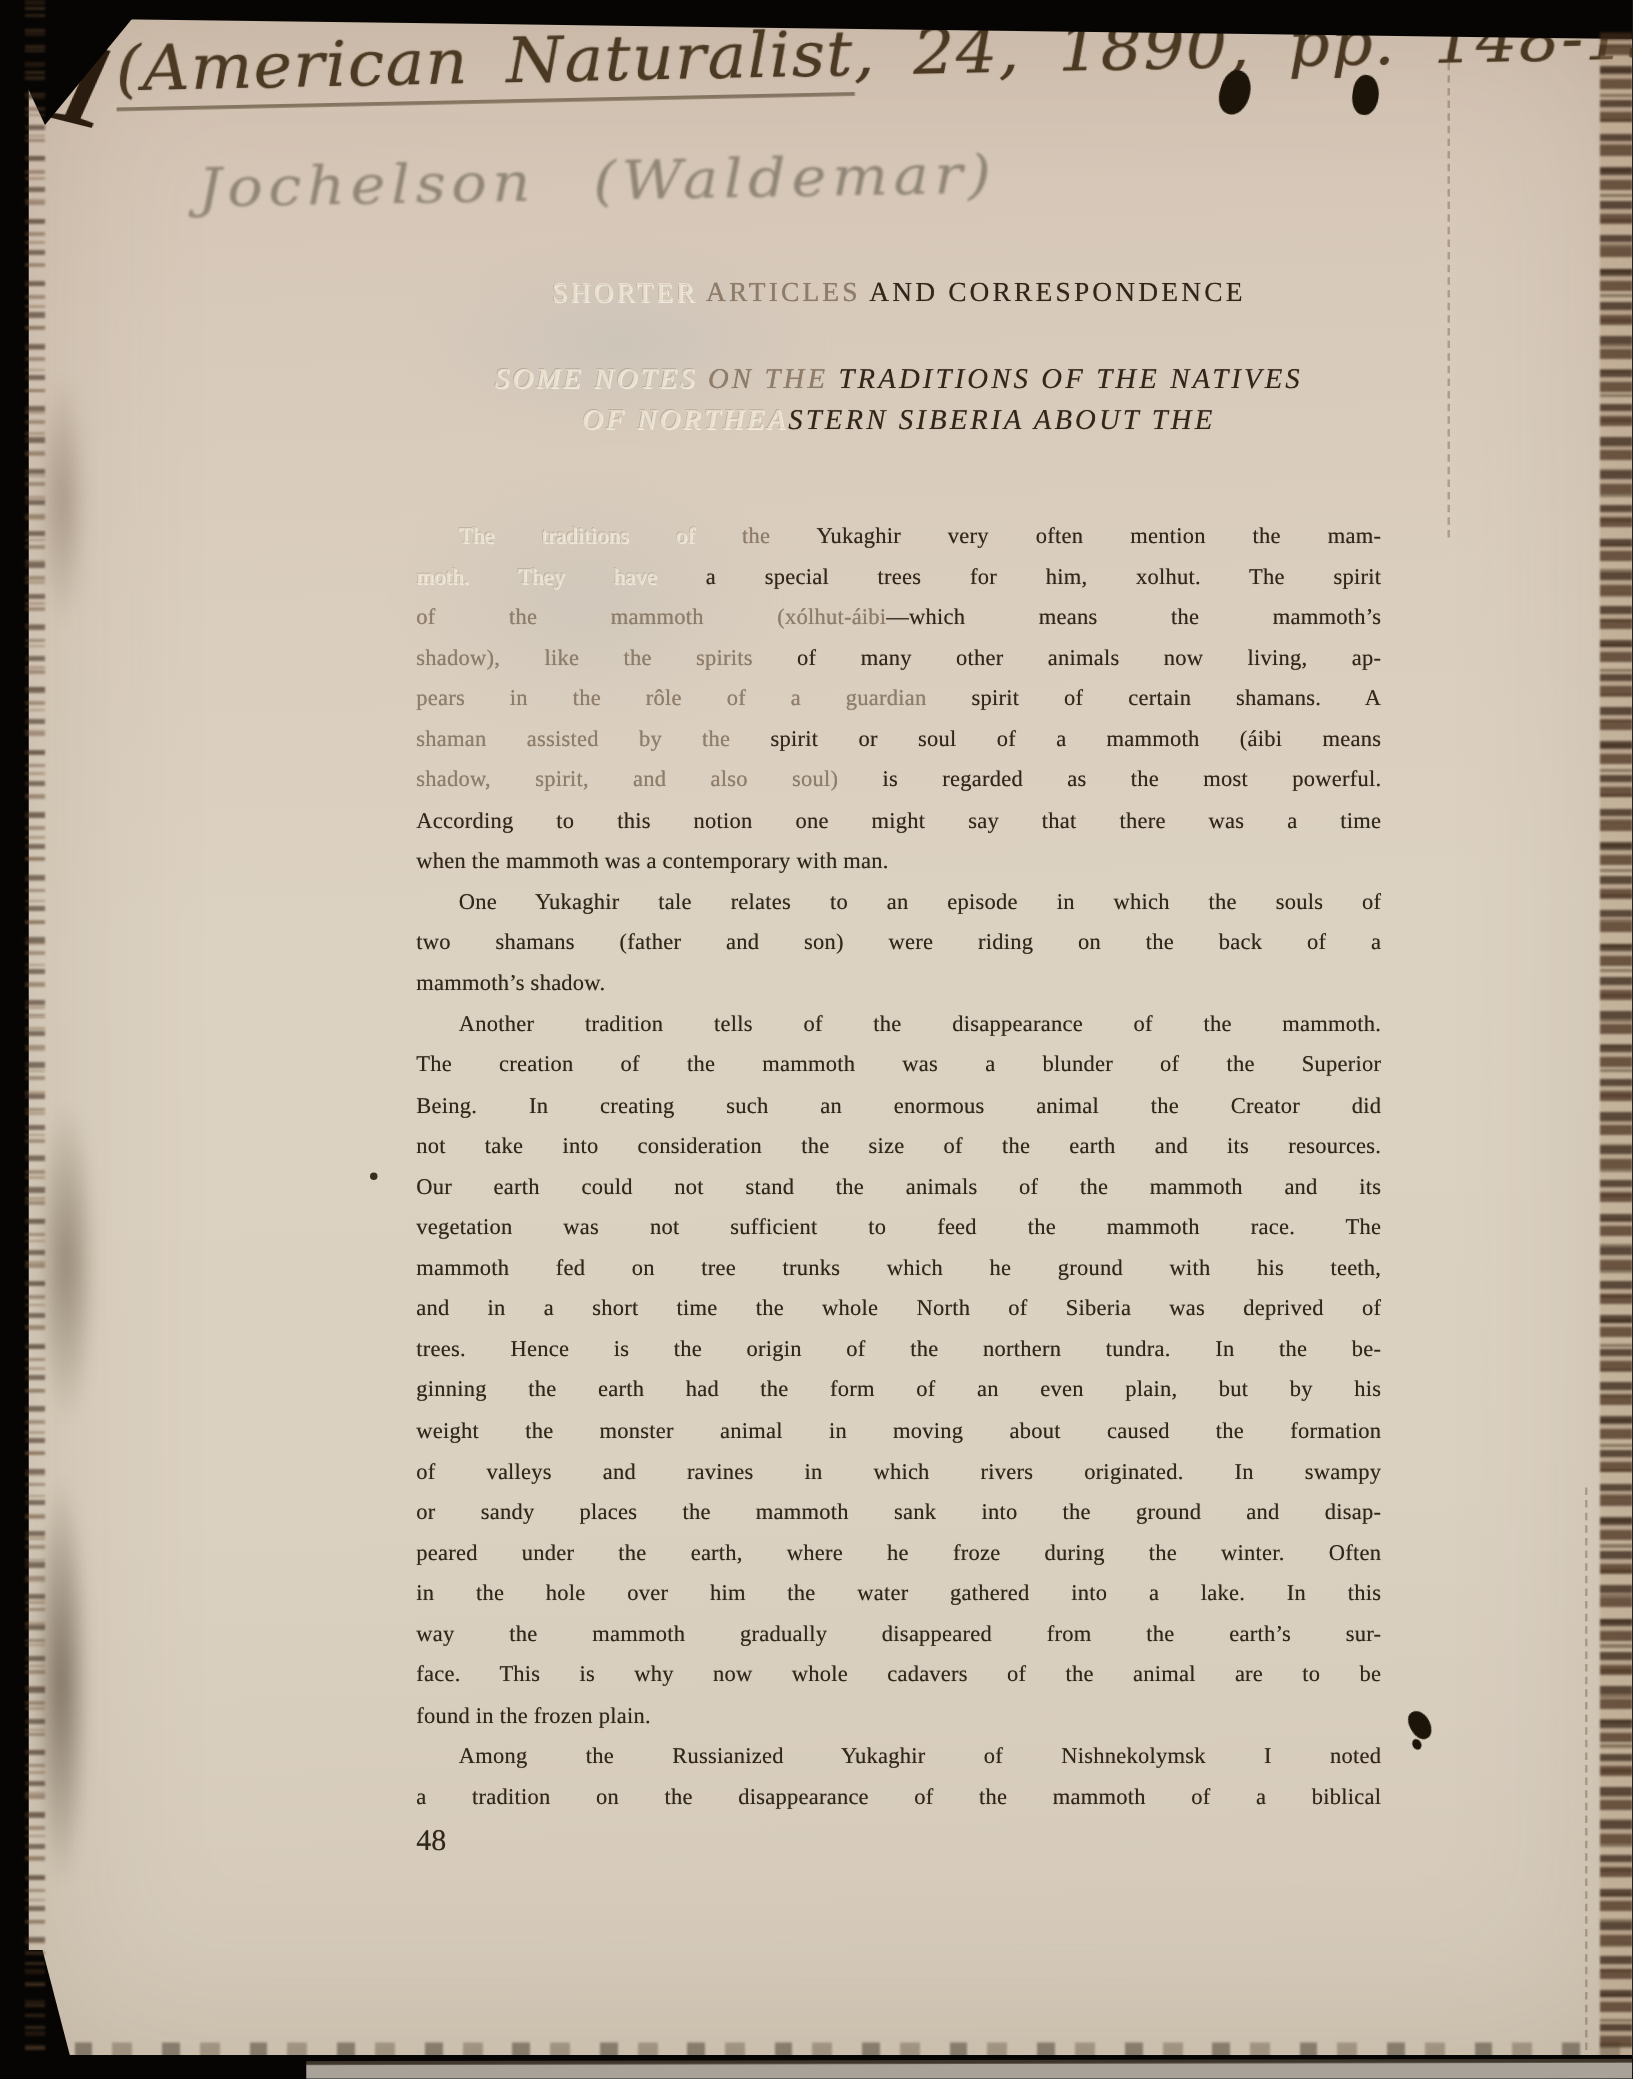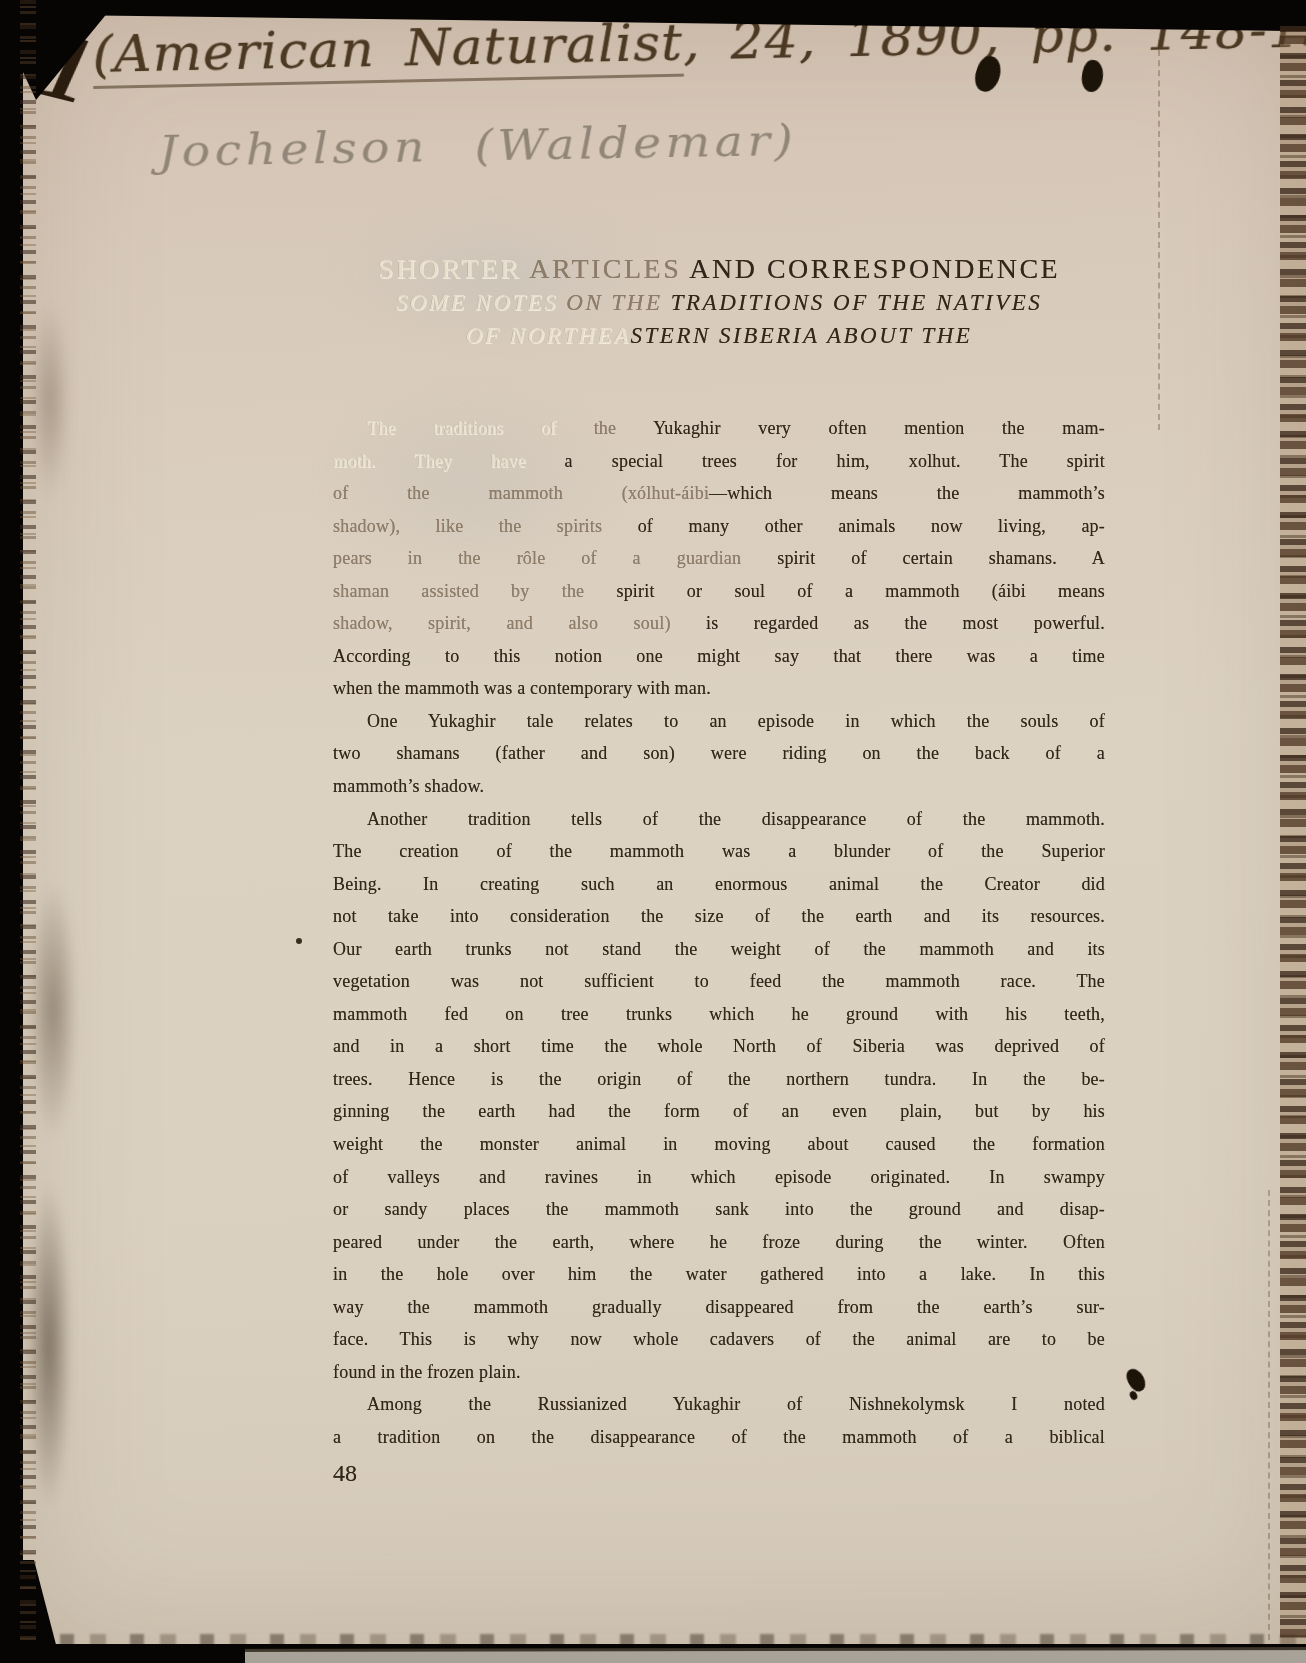--- a/index.html
+++ b/index.html
@@ -66,21 +66,21 @@
   #hw-citation{left:92px;top:26px;font-size:50px;color:#4c3923;letter-spacing:1px;
     word-spacing:12px;transform:rotate(-1.2deg) scaleX(1.04);transform-origin:left top;
     text-shadow:0 0 1px rgba(76,57,35,0.7);filter:blur(0.3px);}
   #hw-citation .ul{border-bottom:3px solid rgba(70,54,33,0.55);padding-bottom:2px;}
   #hw-author{left:158px;top:126px;font-size:43px;color:rgba(128,118,104,0.8);
     letter-spacing:4px;word-spacing:24px;transform:rotate(-1deg) scaleX(1.1);
     transform-origin:left top;filter:blur(0.7px);}
   
   .print{color:#31261a;text-shadow:0 0 0.6px rgba(49,38,26,0.55);}
   #heading{position:absolute;left:333px;top:221px;width:772px;text-align:center;
-    font-size:28px;letter-spacing:2.5px;white-space:nowrap;margin-top:32px;}
+    font-size:22px;letter-spacing:2.5px;white-space:nowrap;}
   #title{position:absolute;left:333px;top:286px;width:772px;text-align:center;
     font-size:23px;letter-spacing:2.5px;line-height:33px;font-style:italic;}
   #body-col{position:absolute;left:333px;top:412px;width:772px;font-size:18px;
     line-height:32.55px;letter-spacing:0.2px;}
   .ln{text-align:justify;text-align-last:justify;height:32.55px;overflow:visible;white-space:normal;}
   .ln.lastln{text-align-last:left;}
   .ln.ind{text-indent:34px;}
   .ghost{color:#e8dfcd;text-shadow:-0.5px -0.5px 0 rgba(120,98,76,0.3),1px 1px 0 rgba(255,252,242,0.65);}
   .faint{color:#7d6a55;opacity:0.8;}
   .it{}
@@ -137,28 +137,28 @@
     <div class="ln lastln">when the mammoth was a contemporary with man.</div>
 
     <div class="ln ind">One Yukaghir tale relates to an episode in which the souls of</div>
     <div class="ln">two shamans (father and son) were riding on the back of a</div>
     <div class="ln lastln">mammoth’s shadow.</div>
 
     <div class="ln ind">Another tradition tells of the disappearance of the mammoth.</div>
     <div class="ln">The creation of the mammoth was a blunder of the Superior</div>
     <div class="ln">Being.  In creating such an enormous animal the Creator did</div>
     <div class="ln">not take into consideration the size of the earth and its resources.</div>
-    <div class="ln">Our earth trunks not stand the weight of the mammoth and its</div>
+    <div class="ln">Our earth could not stand the animals of the mammoth and its</div>
     <div class="ln">vegetation was not sufficient to feed the mammoth race.  The</div>
     <div class="ln">mammoth fed on tree trunks which he ground with his teeth,</div>
     <div class="ln">and in a short time the whole North of Siberia was deprived of</div>
     <div class="ln">trees.  Hence is the origin of the northern tundra.  In the be-</div>
     <div class="ln">ginning the earth had the form of an even plain, but by his</div>
     <div class="ln">weight the monster animal in moving about caused the formation</div>
-    <div class="ln">of valleys and ravines in which episode originated.  In swampy</div>
+    <div class="ln">of valleys and ravines in which rivers originated.  In swampy</div>
     <div class="ln">or sandy places the mammoth sank into the ground and disap-</div>
     <div class="ln">peared under the earth, where he froze during the winter.  Often</div>
     <div class="ln">in the hole over him the water gathered into a lake.  In this</div>
     <div class="ln">way the mammoth gradually disappeared from the earth’s sur-</div>
     <div class="ln">face.  This is why now whole cadavers of the animal are to be</div>
     <div class="ln lastln">found in the frozen plain.</div>
 
     <div class="ln ind">Among the Russianized Yukaghir of Nishnekolymsk I noted</div>
     <div class="ln">a tradition on the disappearance of the mammoth of a biblical</div>
   </div>

